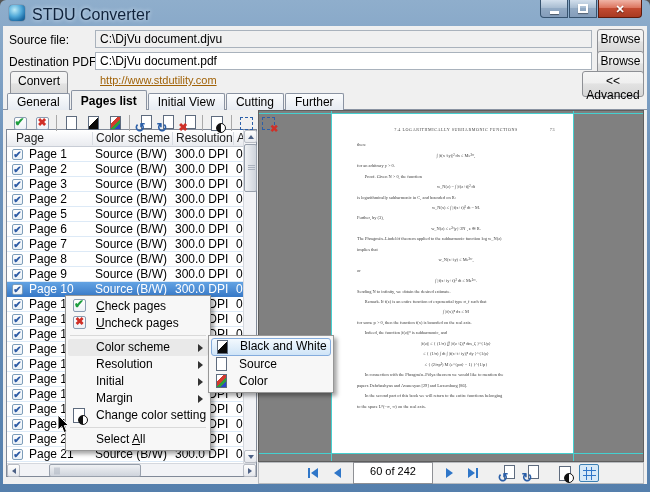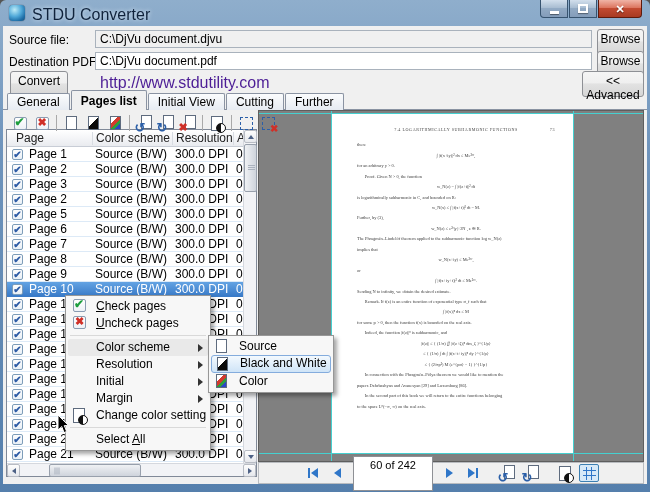--- a/index.html
+++ b/index.html
@@ -19,21 +19,21 @@
       background:linear-gradient(#F0B4A6,#DC7660 45%,#C24A31 50%,#A83A22);}
   .g-min{width:9px;height:3px;background:#FFF;box-shadow:0 1px 1px rgba(0,0,0,.45);margin-top:7px;}
   .g-max{width:10px;height:9px;border:2px solid #FFF;box-shadow:0 1px 1px rgba(0,0,0,.35);}
   .g-close{color:#FFF;font-size:11px;font-weight:bold;text-shadow:0 1px 1px rgba(0,0,0,.5);line-height:10px;}
   
   .client{position:absolute;left:3px;top:26px;width:644px;height:458px;background:#F0F0F0;font-size:12px;color:#000;}
   .lab{position:absolute;white-space:nowrap;}
   input.field{position:absolute;height:18px;border:1px solid #A9B2BC;font:12px "Liberation Sans",sans-serif;padding:1px 4px;}
   .btn{position:absolute;height:26px;border:1px solid #8E9095;border-radius:3px;font-size:12px;text-align:center;
        background:linear-gradient(#F5F5F5,#EFEFEF 45%,#E2E2E2 50%,#D6D6D6);padding-top:2px;cursor:default;}
-  a.link{position:absolute;font-size:16px;color:#4c1d95;}
+  a.link{position:absolute;font-size:11px;color:#a16207;text-decoration:underline;}
   
   .tabs{position:absolute;left:4px;top:64px;height:20px;z-index:3;display:flex;align-items:flex-end;}
   .tab{height:17px;padding:1px 9px 0;margin-right:1px;border:1px solid #8A93A2;border-bottom:none;border-radius:2px 2px 0 0;
        background:linear-gradient(#FBFCFD,#E6EBF2);font-size:12px;}
   .tab.active{height:20px;background:#F0F0F0;font-weight:bold;padding-top:3px;}
   .tabline{position:absolute;left:0;right:0;top:83px;border-top:1px solid #8A93A2;z-index:1;}
   
   .toolbar{position:absolute;left:6px;top:86px;height:22px;display:flex;align-items:center;z-index:2;}
   .tbtn{width:22px;height:20px;display:flex;align-items:center;justify-content:center;}
   .tsep{width:1px;height:16px;background:#A9A9A9;margin:0 3px;}
@@ -100,21 +100,21 @@
   .dochead .pn{position:absolute;right:0;top:0;}
   .doc p{margin:0;font-size:8px;line-height:19px;white-space:nowrap;}
   .doc p.c{text-align:center;} .doc p.i{text-indent:14px;}
   
   .navbar{position:absolute;left:255px;top:436px;width:386px;height:22px;background:#F0F0F0;border:1px solid #B9BCC0;
           display:flex;align-items:center;justify-content:center;}
   .nbtn{height:18px;min-width:20px;display:flex;align-items:center;justify-content:center;gap:1px;margin:0 2px;}
   .nbtn .tri.left{border-width:5px 7px 5px 0;border-right-color:#2F76C8;}
   .nbtn .tri.right{border-width:5px 0 5px 7px;border-left-color:#2F76C8;}
   .nbar{width:2px;height:10px;background:#2F76C8;}
-  .posbox{width:80px;height:35px;border:1px solid #8E9095;background:#FFF;font-size:11px;text-align:center;padding-top:2px;margin:0 4px;}
+  .posbox{width:80px;height:22px;border:1px solid #8E9095;background:#FFF;font-size:11px;text-align:center;padding-top:2px;margin:0 4px;}
   .ngap{width:10px;}
   .nbtn.toggled{border:1px solid #3C7FB1;background:#D6E9F8;border-radius:2px;}
   
   .menu{position:absolute;background:#F7F7F7;border:1px solid #979797;box-shadow:3px 3px 4px rgba(0,0,0,.35);z-index:10;padding:2px;}
   .mi{position:relative;height:17px;padding-left:28px;padding-top:1px;font-size:12px;white-space:nowrap;}
   .mi .ic{position:absolute;left:5px;top:1px;}
   .mi .arrow{position:absolute;right:5px;top:5px;width:0;height:0;border-style:solid;
              border-width:4px 0 4px 5px;border-color:transparent transparent transparent #333;}
   .mi.open{background:#E9E9E9;border-radius:2px;}
   .mi.hl{background:linear-gradient(#F3F9FE,#CFE4F7);border:1px solid #84ACDD;border-radius:3px;padding-top:0;height:18px;}
@@ -489,22 +489,22 @@
         <div class="msep"></div>
         <div class="mi open"><span>Color scheme</span><span class="arrow"></span></div>
         <div class="mi"><span>Resolution</span><span class="arrow"></span></div>
         <div class="mi"><span>Initial</span><span class="arrow"></span></div>
         <div class="mi"><span>Margin</span><span class="arrow"></span></div>
         <div class="mi"><span class="ic ic-color-setting"></span><span>Change color setting</span></div>
         <div class="msep"></div>
         <div class="mi"><span>Select <u>A</u>ll</span></div>
       </div>
     <div class="menu" id="submenu">
+        <div class="mi hl"><span class="ic ic-page-bw"></span><span>Black and White</span></div>
         <div class="mi"><span class="ic ic-page-source"></span><span>Source</span></div>
-        <div class="mi hl"><span class="ic ic-page-bw"></span><span>Black and White</span></div>
         <div class="mi"><span class="ic ic-page-color"></span><span>Color</span></div>
       </div>
 
     <svg class="cursor" width="13" height="20" viewBox="0 0 13 20">
       <polygon points="1,1 1,16 4.8,12.6 7,18.6 9.6,17.5 7.3,11.6 11.5,11.6" fill="#000" stroke="#FFF" stroke-width="1"></polygon>
     </svg>
   </div>
 </div>
 
 </body></html>

